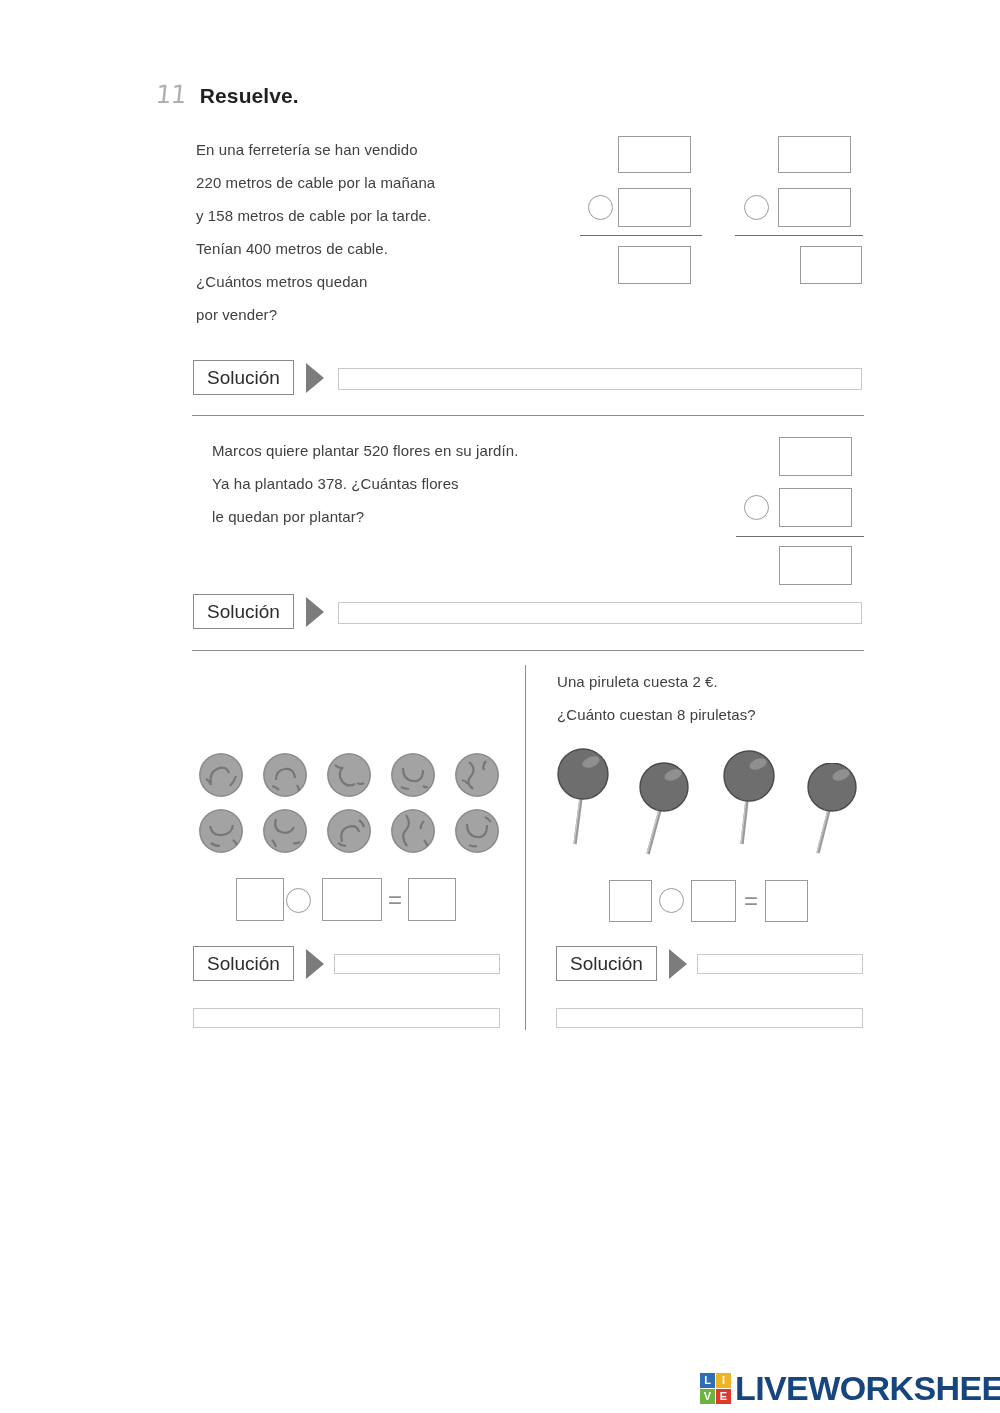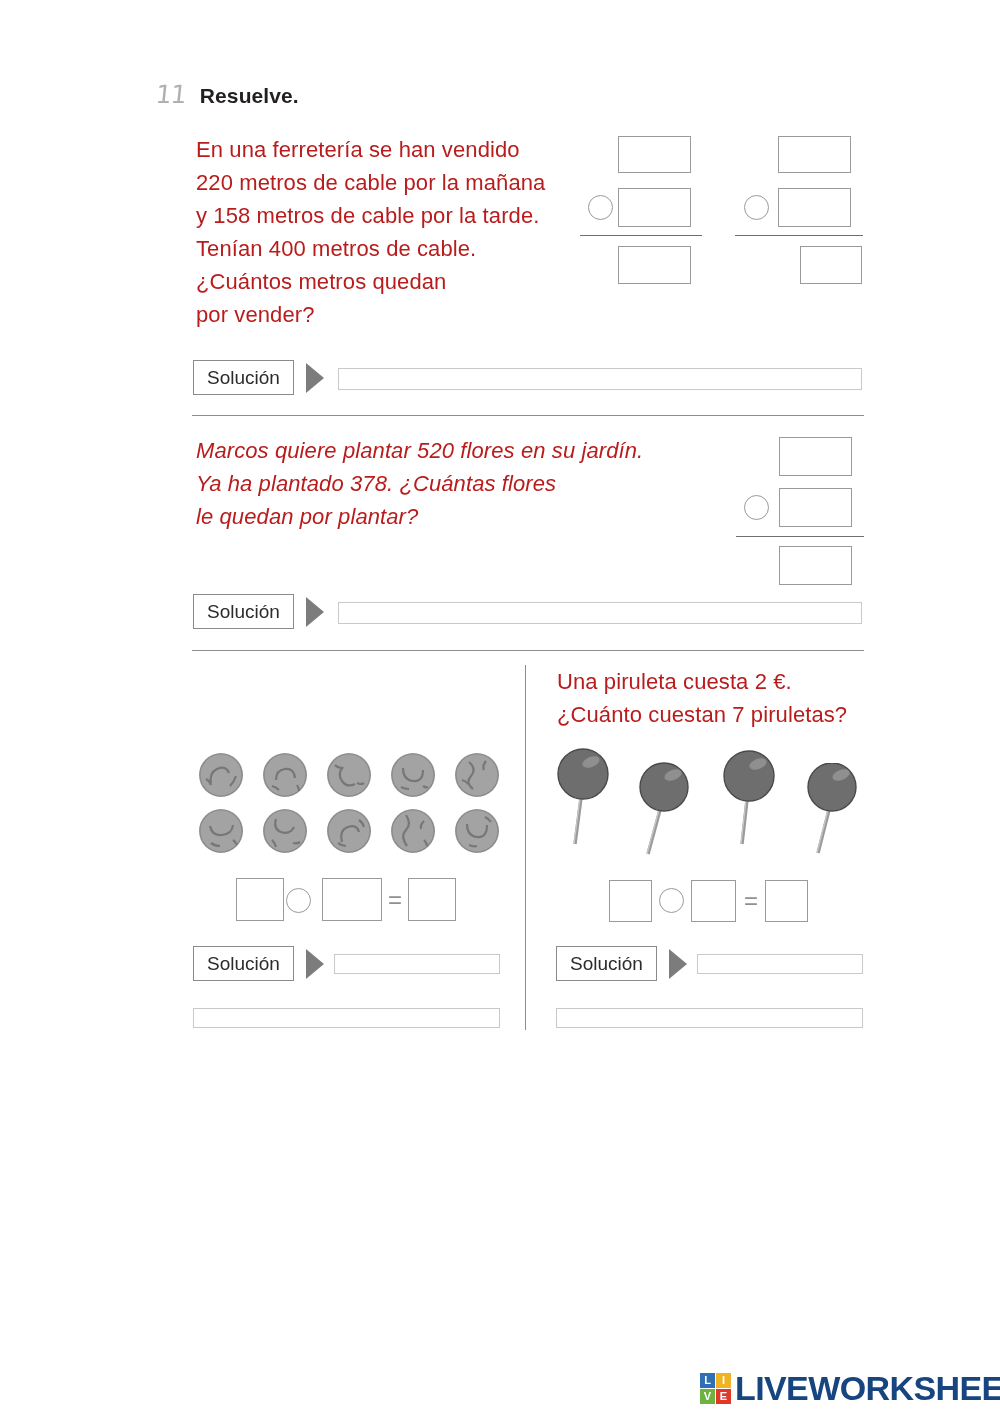--- a/index.html
+++ b/index.html
@@ -41,23 +41,23 @@
   .ex-title {
     font-size: 21px;
     font-weight: bold;
     color: #231f20;
     letter-spacing: .1px;
   }
 
   
   .prob-text {
     position: absolute;
-    font-size: 22px;
+    font-size: 15px;
     line-height: 33px;
-    color: #b91c1c;
+    color: #404040;
     letter-spacing: .1px;
     white-space: pre-line;
   }
 
   
   .abox {
     position: absolute;
     border: 1.6px solid #9a9a9a;
     background: #ffffff;
     box-sizing: border-box;
@@ -198,21 +198,21 @@
   <div class="abox" style="left:778px; top:188px; width:73px; height:39px;"></div>
   <div class="hline" style="left:735px; top:235px; width:128px;"></div>
   <div class="abox" style="left:800px; top:246px; width:62px; height:38px;"></div>
 
   <div class="sol-box" style="left:193px; top:360px; width:101px; height:35px;">Solución</div>
   <div class="sol-arrow" style="left:306px; top:363px;"></div>
   <div class="infield" style="left:338px; top:368px; width:524px; height:22px;"></div>
 
   <div class="sep" style="left:192px; top:415px; width:672px;"></div>
 
-  <div class="prob-text" style="left:196px; top:434px; width:470px;font-style:italic;">Marcos quiere plantar 520 flores en su jardín.
+  <div class="prob-text" style="left:212px; top:434px; width:470px;">Marcos quiere plantar 520 flores en su jardín.
 Ya ha plantado 378. ¿Cuántas flores
 le quedan por plantar?</div>
 
   <div class="abox" style="left:779px; top:437px; width:73px; height:39px;"></div>
   <div class="acircle" style="left:744px; top:495px; width:25px; height:25px;"></div>
   <div class="abox" style="left:779px; top:488px; width:73px; height:39px;"></div>
   <div class="hline" style="left:736px; top:536px; width:128px;"></div>
   <div class="abox" style="left:779px; top:546px; width:73px; height:39px;"></div>
 
   <div class="sol-box" style="left:193px; top:594px; width:101px; height:35px;">Solución</div>
@@ -311,21 +311,21 @@
   <div class="abox" style="left:322px; top:878px; width:60px; height:43px;"></div>
   <div class="eqsign" style="left:388px; top:888px;">=</div>
   <div class="abox" style="left:408px; top:878px; width:48px; height:43px;"></div>
 
   <div class="sol-box" style="left:193px; top:946px; width:101px; height:35px;">Solución</div>
   <div class="sol-arrow" style="left:306px; top:949px;"></div>
   <div class="infield" style="left:334px; top:954px; width:166px; height:20px;"></div>
   <div class="infield" style="left:193px; top:1008px; width:307px; height:20px;"></div>
 
   <div class="prob-text" style="left:557px; top:665px; width:320px;">Una piruleta cuesta 2 €.
-¿Cuánto cuestan 7 piruletas?</div>
+¿Cuánto cuestan 8 piruletas?</div>
 
   <div class="lolli" style="left:556px; top:748px;">
     <svg width="58" height="100" viewBox="0 0 58 100">
       <line x1="25" y1="50" x2="19" y2="96" stroke="#9a9a9a" stroke-width="3.4"></line>
       <line x1="24" y1="50" x2="18" y2="96" stroke="#c9c9c9" stroke-width="1.2"></line>
       <circle cx="27" cy="26" r="25" fill="#6e6e6e" stroke="#4a4a4a" stroke-width="1.4"></circle>
       <ellipse cx="35" cy="14" rx="9" ry="5" fill="#8f8f8f" transform="rotate(-22 35 14)"></ellipse>
     </svg>
   </div>
   <div class="lolli" style="left:638px; top:762px;">

